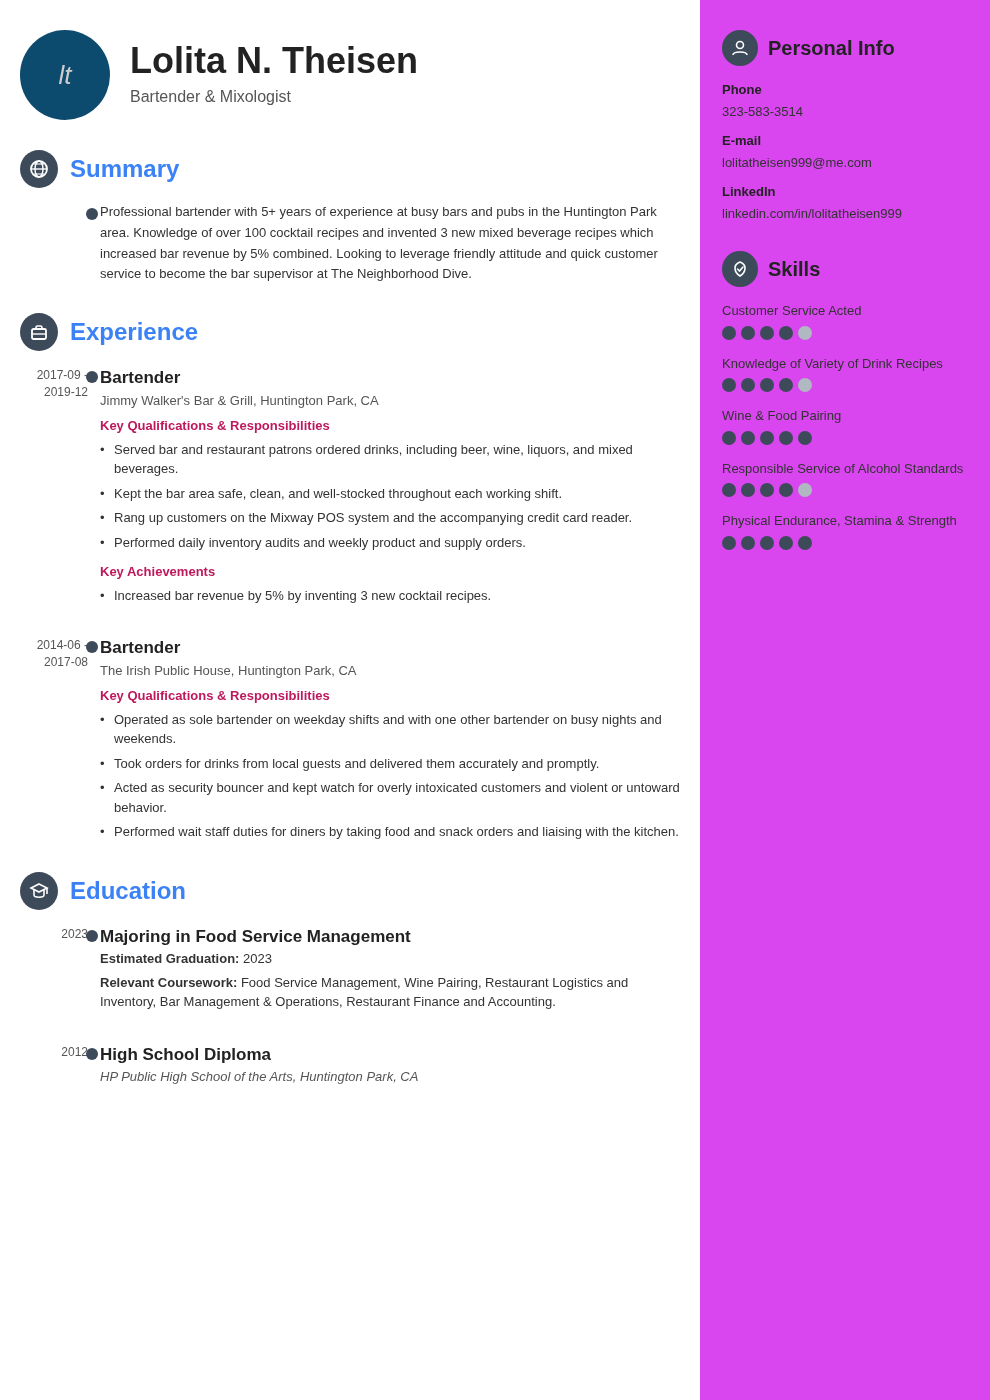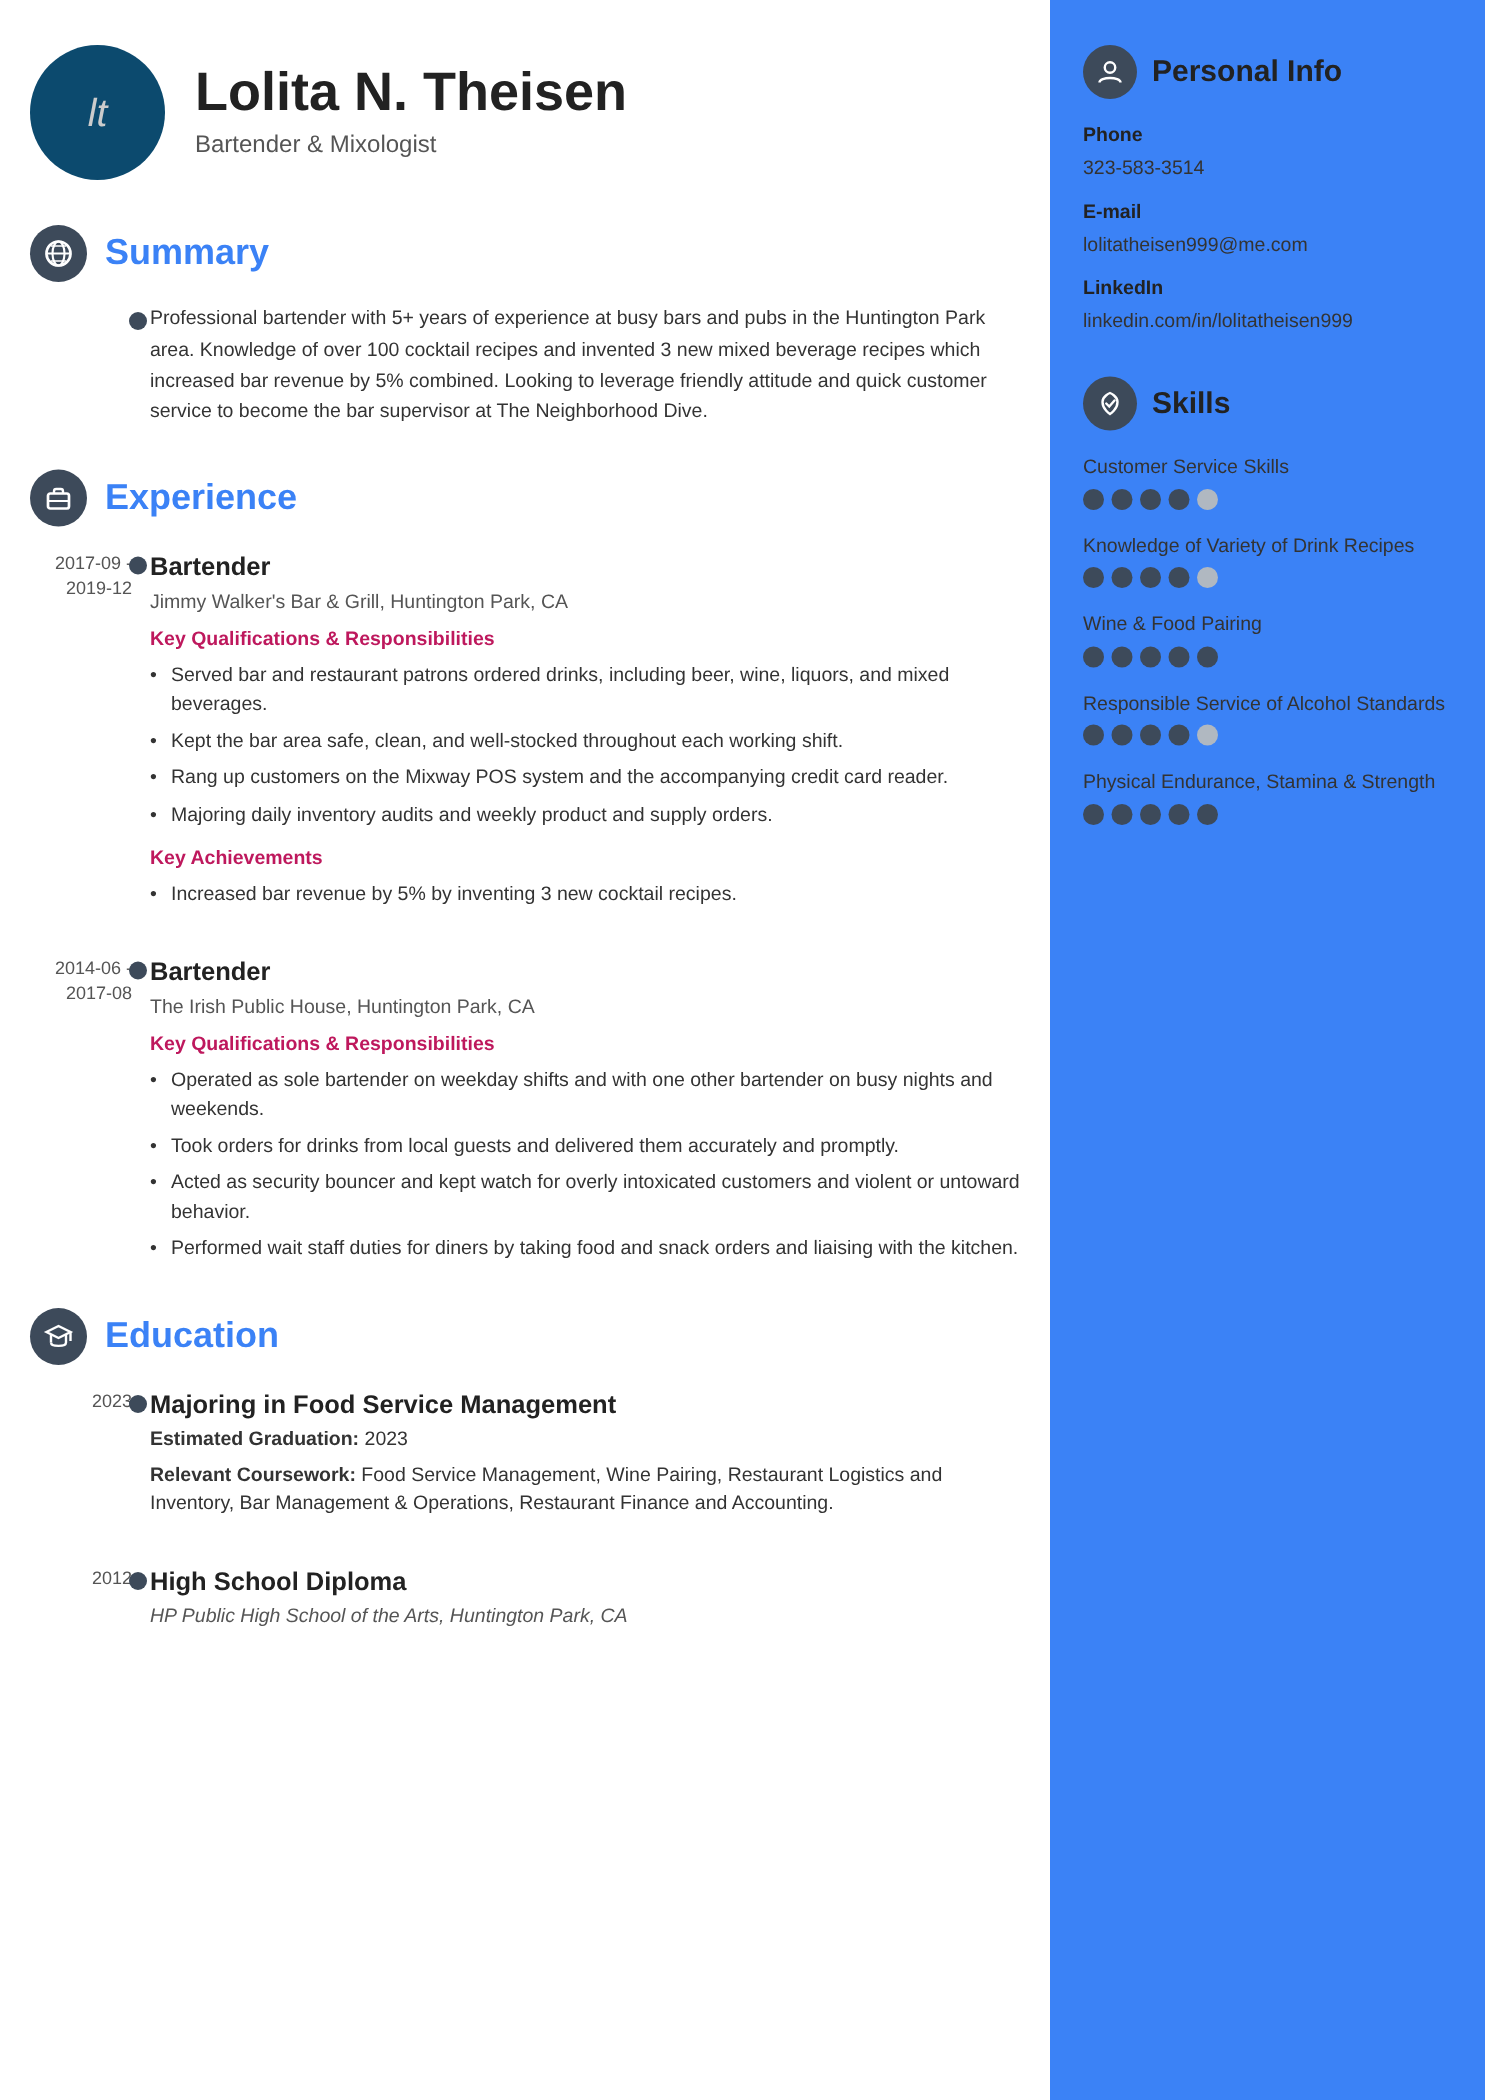--- a/index.html
+++ b/index.html
@@ -198,21 +198,21 @@
 
     .edu-detail {
       font-size: 13px;
       color: #333;
       margin-bottom: 4px;
     }
 
     
     .right-col {
       width: 290px;
-      background: #3b82f6;
+      background: #d946ef;
       padding: 30px 22px 40px 22px;
       flex-shrink: 0;
     }
 
     .right-section {
       margin-bottom: 28px;
     }
 
     .right-section-header {
       display: flex;
@@ -339,21 +339,21 @@
           <div class="timeline-date" style="white-space:pre-line; font-size:12px; color:#555;">2017-09 -
 2019-12</div>
           <div class="timeline-dot"></div>
           <div class="job-title">Bartender</div>
           <div class="job-company">Jimmy Walker's Bar &amp; Grill, Huntington Park, CA</div>
           <div class="key-qual-label">Key Qualifications &amp; Responsibilities</div>
           <ul class="bullet-list">
             <li>Served bar and restaurant patrons ordered drinks, including beer, wine, liquors, and mixed beverages.</li>
             <li>Kept the bar area safe, clean, and well-stocked throughout each working shift.</li>
             <li>Rang up customers on the Mixway POS system and the accompanying credit card reader.</li>
-            <li>Majoring daily inventory audits and weekly product and supply orders.</li>
+            <li>Performed daily inventory audits and weekly product and supply orders.</li>
           </ul>
           <div class="key-qual-label">Key Achievements</div>
           <ul class="bullet-list">
             <li>Increased bar revenue by 5% by inventing 3 new cocktail recipes.</li>
           </ul>
         </div>
 
         <div class="timeline-item">
           <div class="timeline-date" style="white-space:pre-line; font-size:12px; color:#555;">2014-06 -
 2017-08</div>
@@ -447,21 +447,21 @@
           <svg width="18" height="18" viewBox="0 0 18 18" fill="none">
             <path d="M9 2 C9 2 4 4 4 8 C4 13 9 16 9 16 C9 16 14 13 14 8 C14 4 9 2 9 2Z" stroke="#fff" stroke-width="1.6" fill="none"></path>
             <path d="M6.5 9 L8.5 11 L12 7" stroke="#fff" stroke-width="1.6" fill="none" stroke-linecap="round"></path>
           </svg>
         </div>
         <div class="right-section-title">Skills</div>
       </div>
 
       <div id="skills-container">
           <div class="skill-item">
-            <div class="skill-name">Customer Service Skills</div>
+            <div class="skill-name">Customer Service Acted</div>
             <div class="skill-dots">
               <div class="skill-dot filled"></div>
               <div class="skill-dot filled"></div>
               <div class="skill-dot filled"></div>
               <div class="skill-dot filled"></div>
               <div class="skill-dot empty"></div>
             </div>
           </div>
           <div class="skill-item">
             <div class="skill-name">Knowledge of Variety of Drink Recipes</div>

